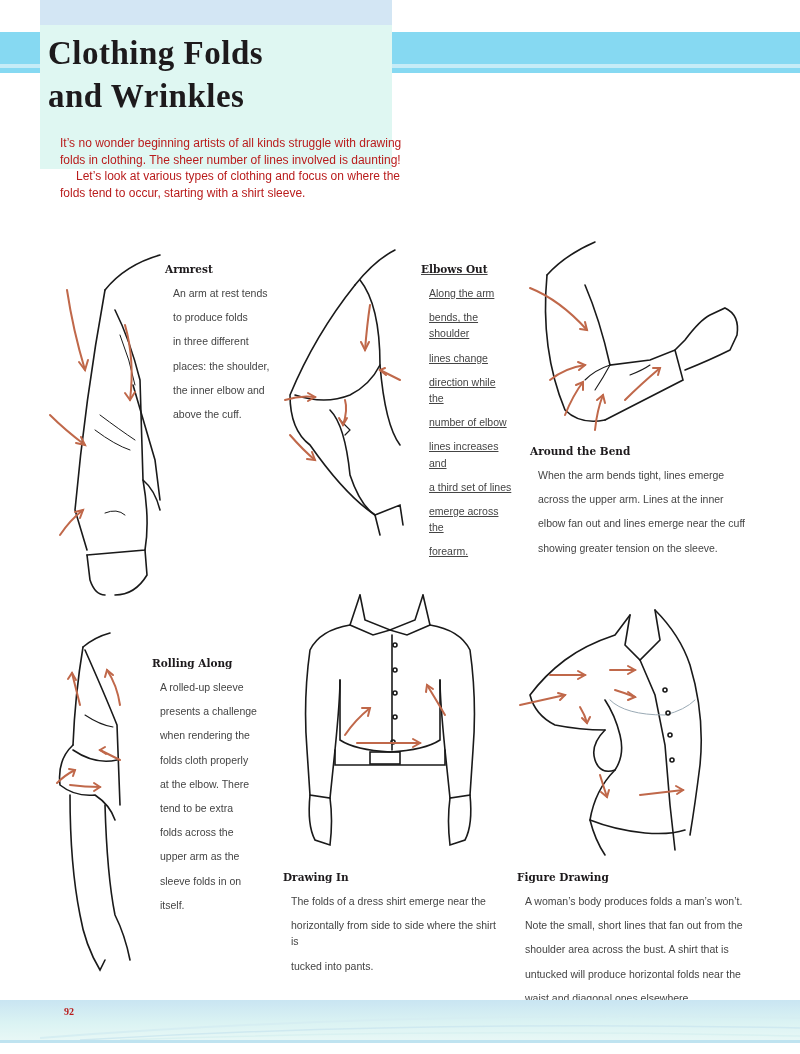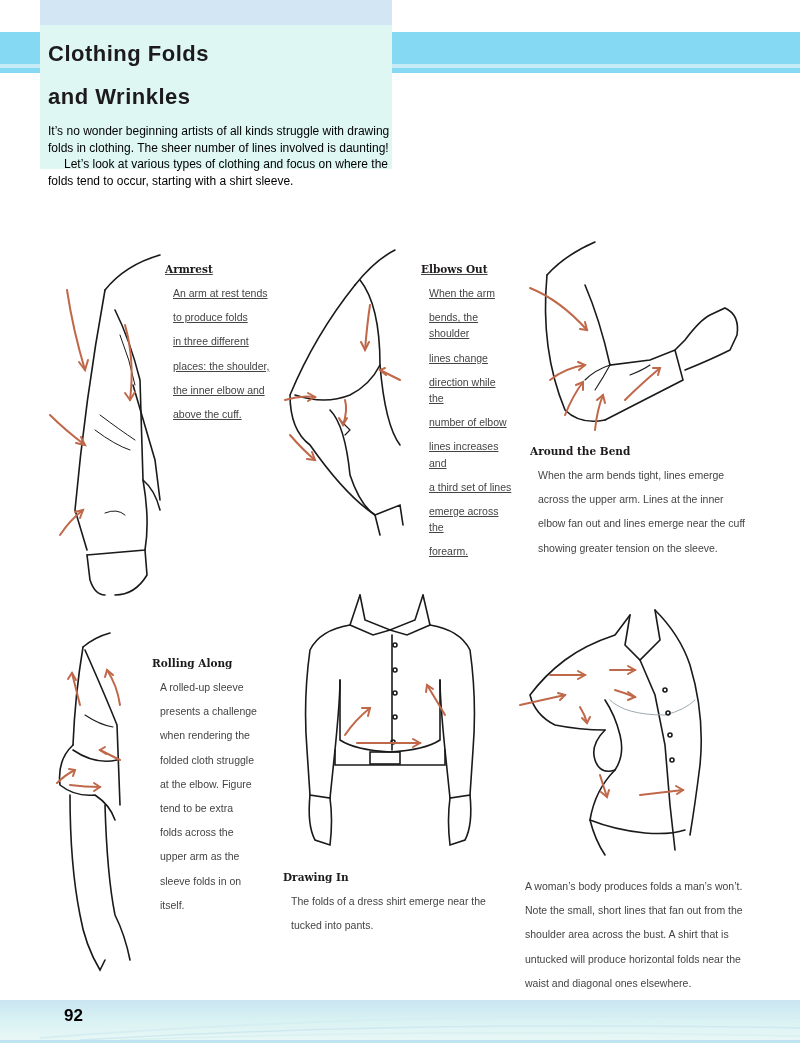--- a/index.html
+++ b/index.html
@@ -3,32 +3,32 @@
 <meta charset="utf-8">
 <style>
   html, body { margin:0; padding:0; }
   body { width:800px; height:1054px; position:relative; overflow:hidden; background:#ffffff; font-family:"Liberation Sans", sans-serif; color:#3a3a3a; }
   .band { position:absolute; left:0; width:800px; }
   .band-top { top:32px; height:32px; background:#86d9f2; }
   .band-top-line { top:64px; height:4px; background:#c6ecf7; }
   .band-top-line2 { top:68px; height:5px; background:#86d9f2; }
   .title-panel { position:absolute; left:40px; top:0; width:352px; height:169px; background:#dff7f2; }
   .title-panel-top { position:absolute; left:40px; top:0; width:352px; height:25px; background:#d3e6f4; }
-  .title { position:absolute; left:48px; top:32px; margin:0; font-family:Liberation Sans, sans-serif; font-weight:bold; font-size:22px; line-height:43px; color:#1d1a1c; letter-spacing:0.5px; }
-  .intro { position:absolute; left:48px; top:123px; width:345px; font-size:12px; line-height:16.5px; color:#000000; margin:0; }
+  .title { position:absolute; left:48px; top:32px; margin:0; font-family:Liberation Serif, serif; font-weight:bold; font-size:33px; line-height:43px; color:#1d1a1c; letter-spacing:0.5px; }
+  .intro { position:absolute; left:48px; top:123px; width:345px; font-size:12px; line-height:16.5px; color:#b91c1c; margin:12px; }
   .intro p { margin:0; }
   .intro .indent { text-indent:16px; }
   .caption { position:absolute; font-size:10.5px; line-height:16.2px; color:#444; }
   .caption h3 { margin:0; font-family:"DejaVu Serif", serif; font-size:10.5px; font-weight:bold; color:#1d1a1c; line-height:15px; }
   .caption p { margin:8px; }
   .illus { position:absolute; }
   .illus svg { display:block; }
   .footer { position:absolute; left:0; top:1000px; width:800px; height:42px; background:linear-gradient(180deg,#c9e5f2 0%, #dbf3f3 55%, #e9f8f6 100%); }
   .footer-line { position:absolute; left:0; top:1040px; width:800px; height:3px; background:#bfe3f0; }
-  .page-num { position:absolute; left:64px; top:1006px; font-family:Liberation Sans, sans-serif; font-weight:bold; font-size:17px; color:#000000; }
+  .page-num { position:absolute; left:64px; top:1006px; font-family:Liberation Serif, serif; font-weight:bold; font-size:10px; color:#b91c1c; }
 </style>
 </head>
 <body>
 
 <div class="band band-top"></div>
 <div class="band band-top-line"></div>
 <div class="band band-top-line2"></div>
 <div class="title-panel"></div>
 <div class="title-panel-top"></div>
 
@@ -61,21 +61,21 @@
       <path d="M80 75 Q90 110 85 150"></path>
         <path d="M80 143 L85 150 L90 142"></path>
       <path d="M5 165 Q20 180 40 195"></path>
         <path d="M31 193 L40 195 L36 187"></path>
       <path d="M15 285 Q25 270 38 260"></path>
         <path d="M30 262 L38 260 L35 268"></path>
     </g>
   </svg>
 </div>
 
-<div class="caption" style="left:165px;top:262px;width:120px;text-decoration:underline;">
+<div class="caption" style="left:165px;top:262px;width:120px;">
   <h3>Armrest</h3>
   <p>An arm at rest tends</p>
   <p>to produce folds</p>
   <p>in three different</p>
   <p>places: the shoulder,</p>
   <p>the inner elbow and</p>
   <p>above the cuff.</p>
 </div>
 
 <div class="illus" style="left:275px;top:245px;">
@@ -97,21 +97,21 @@
       <path d="M70 155 Q73 165 68 180"></path>
         <path d="M64 173 L68 180 L72 173"></path>
       <path d="M15 190 Q28 205 40 215"></path>
         <path d="M32 214 L40 215 L37 207"></path>
     </g>
   </svg>
 </div>
 
 <div class="caption" style="left:421px;top:262px;width:100px;text-decoration:underline;">
   <h3>Elbows Out</h3>
-  <p>When the arm</p>
+  <p>Along the arm</p>
   <p>bends, the shoulder</p>
   <p>lines change</p>
   <p>direction while the</p>
   <p>number of elbow</p>
   <p>lines increases and</p>
   <p>a third set of lines</p>
   <p>emerge across the</p>
   <p>forearm.</p>
 </div>
 
@@ -170,22 +170,22 @@
         <path d="M49 168 L55 172 L49 176"></path>
     </g>
   </svg>
 </div>
 
 <div class="caption" style="left:152px;top:656px;width:115px;">
   <h3>Rolling Along</h3>
   <p>A rolled-up sleeve</p>
   <p>presents a challenge</p>
   <p>when rendering the</p>
-  <p>folded cloth struggle</p>
-  <p>at the elbow. Figure</p>
+  <p>folds cloth properly</p>
+  <p>at the elbow. There</p>
   <p>tend to be extra</p>
   <p>folds across the</p>
   <p>upper arm as the</p>
   <p>sleeve folds in on</p>
   <p>itself.</p>
 </div>
 
 <div class="illus" style="left:295px;top:580px;">
   <svg width="190" height="280" viewBox="0 0 190 280" fill="none" stroke="#1a1a1a" stroke-width="1.6" stroke-linecap="round">
     <path d="M65 15 L70 40 L95 50 L120 40 L128 15"></path>
@@ -210,20 +210,21 @@
         <path d="M131 112 L132 105 L138 109"></path>
       <path d="M62 163 L125 163"></path>
         <path d="M118 159 L125 163 L118 167"></path>
     </g>
   </svg>
 </div>
 
 <div class="caption" style="left:283px;top:870px;width:225px;">
   <h3>Drawing In</h3>
   <p>The folds of a dress shirt emerge near the</p>
+  <p>horizontally from side to side where the shirt is</p>
   <p>tucked into pants.</p>
 </div>
 
 <div class="illus" style="left:515px;top:605px;">
   <svg width="200" height="255" viewBox="0 0 200 255" fill="none" stroke="#1a1a1a" stroke-width="1.6" stroke-linecap="round">
     <path d="M115 10 L110 40 L125 55 L145 35 L140 5"></path>
     <path d="M115 10 L100 30 Q70 40 50 55 Q30 70 15 90 Q20 110 40 120 Q65 125 90 125"></path>
     <path d="M90 95 Q100 110 105 130 Q110 150 100 165 Q85 170 80 155 Q75 140 90 125"></path>
     <path d="M140 5 Q165 30 175 60 Q190 110 185 160 Q180 200 175 230"></path>
     <path d="M125 55 L140 90 L150 140 L155 200 L160 245"></path>
@@ -247,20 +248,21 @@
         <path d="M67 113 L72 118 L75 112"></path>
       <path d="M85 170 Q88 180 92 192"></path>
         <path d="M86 187 L92 192 L94 185"></path>
       <path d="M125 190 L168 185"></path>
         <path d="M161 181 L168 185 L162 189"></path>
     </g>
   </svg>
 </div>
 
 <div class="caption" style="left:517px;top:870px;width:275px;">
+  <h3>Figure Drawing</h3>
   <p>A woman’s body produces folds a man’s won’t.</p>
   <p>Note the small, short lines that fan out from the</p>
   <p>shoulder area across the bust. A shirt that is</p>
   <p>untucked will produce horizontal folds near the</p>
   <p>waist and diagonal ones elsewhere.</p>
 </div>
 
 <div class="footer">
   <svg width="800" height="42" viewBox="0 0 800 42" style="position:absolute;left:0;top:0" fill="none">
     <path d="M40 38 Q400 10 800 18" stroke="#d6eef2" stroke-width="2"></path>

